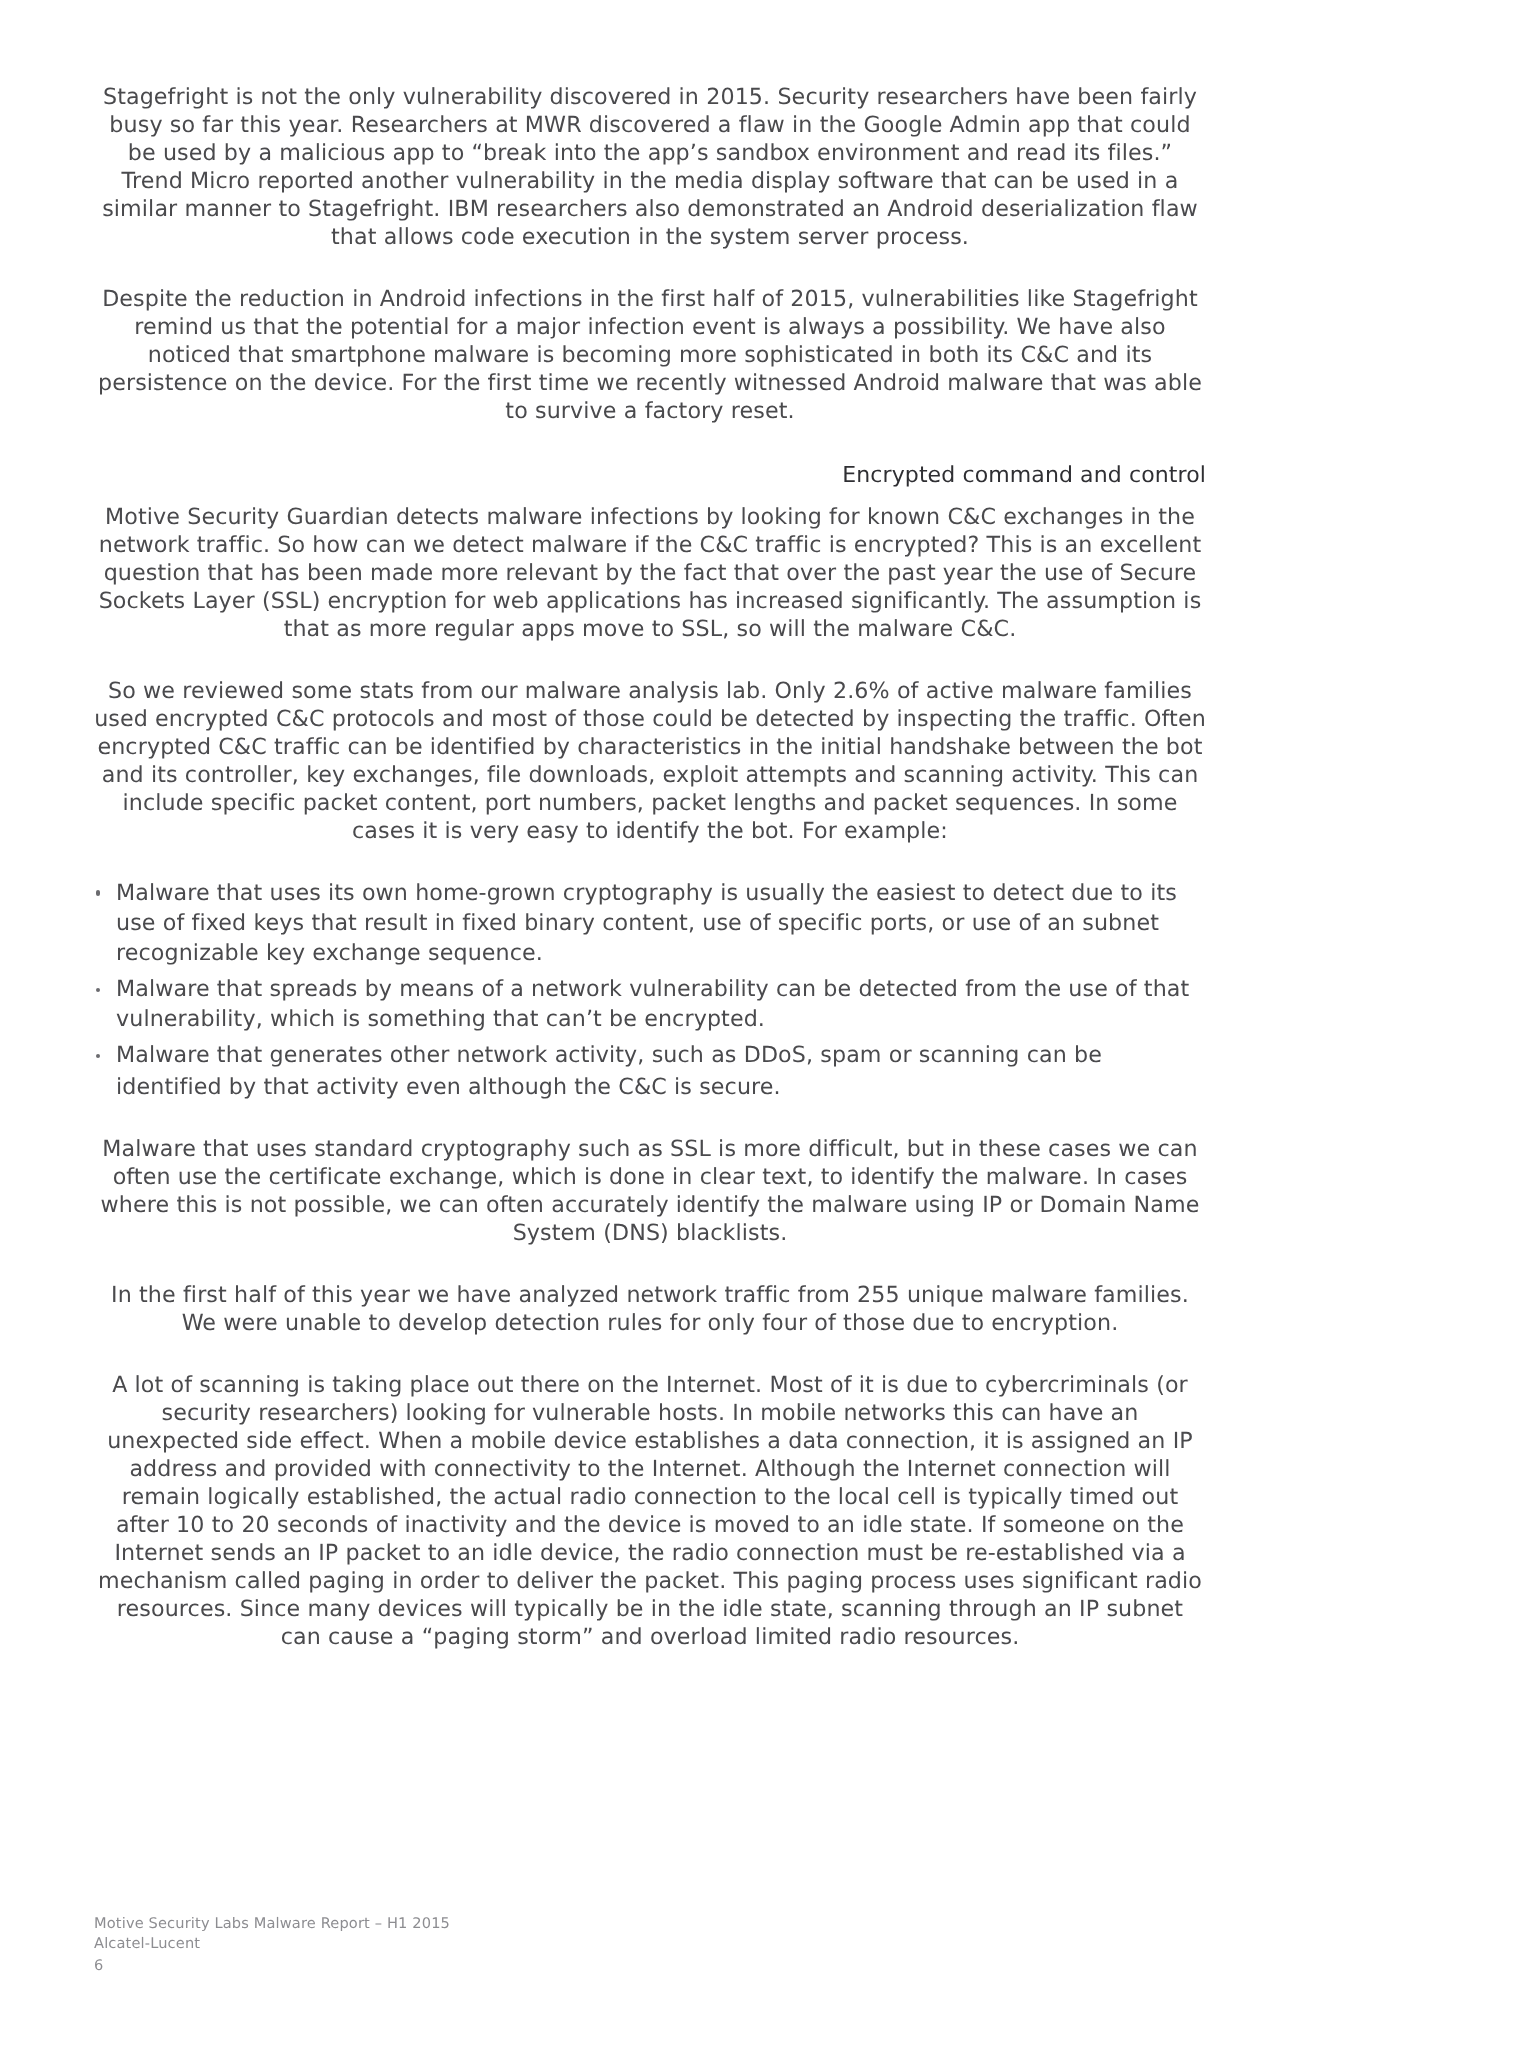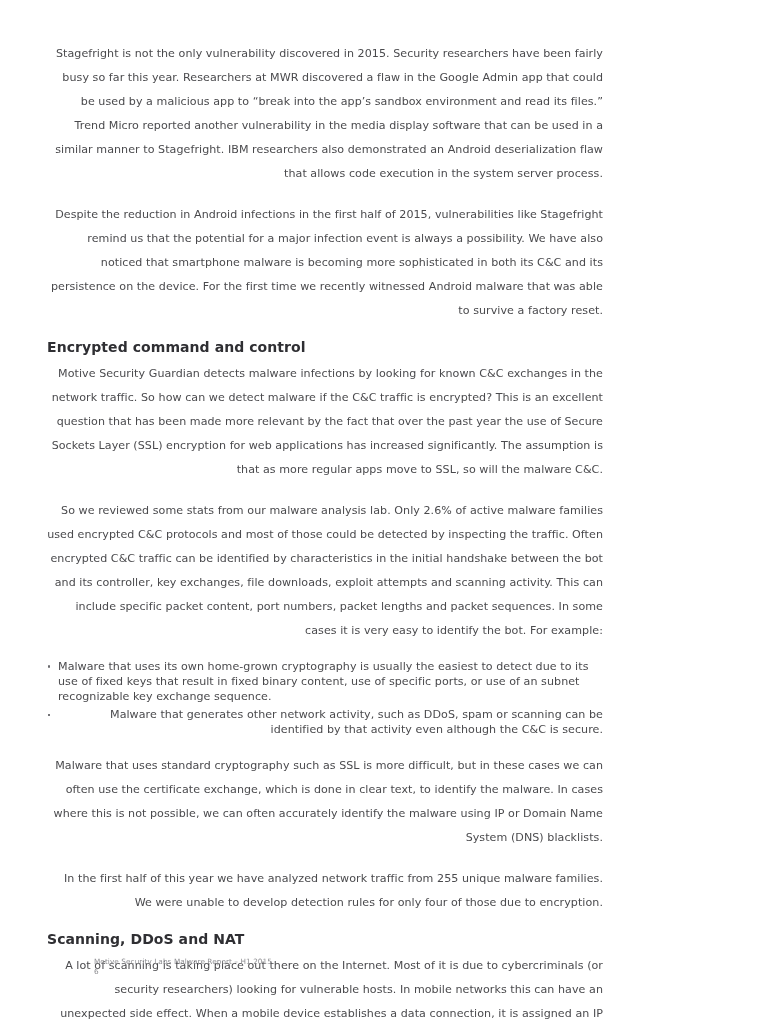--- a/index.html
+++ b/index.html
@@ -24,56 +24,56 @@
   }
   .content {
     position: absolute;
     left: 47px;
     top: 42px;
     width: 556px;
   }
   p.body-text {
     margin: 0 0 17px 0;
     font-size: 11.1px;
-    line-height: 24px;
+    line-height: 14px;
     color: #4a4a4d;
-    text-align: right;
+    text-align: center;
     letter-spacing: 0.005em;
   }
   p.body-text.tight {
     margin-bottom: 16px;
   }
   h2.section-heading {
     margin: 0 0 7px 0;
-    font-size: 14px;
+    font-size: 11px;
     line-height: 15px;
-    font-weight: bold;
+    font-weight: normal;
     color: #2f2f33;
     letter-spacing: 0.005em;
+    text-align: right;
   }
   .heading-block {
     margin-top: 7px;
   }
   ul.bullet-list {
     margin: 0 0 17px 0;
     padding: 0;
     list-style: none;
   }
   ul.bullet-list li {
     position: relative;
     padding-left: 11px;
     margin-bottom: 3px;
     font-size: 11.1px;
     line-height: 15.1px;
     color: #4a4a4d;
     letter-spacing: 0.005em;
   }
   ul.bullet-list li:last-child {
     margin-bottom: 4px;
-    text-align: right;
   }
   ul.bullet-list li .bullet-dot {
     position: absolute;
     left: 1px;
     top: 6.4px;
     width: 2.4px;
     height: 2.4px;
     border-radius: 50%;
     background: #6b6b6f;
   }
@@ -81,21 +81,20 @@
     position: absolute;
     left: 47px;
     top: 957px;
     width: 400px;
   }
   .footer div {
     font-size: 7.3px;
     line-height: 10.4px;
     color: #8d8d91;
     letter-spacing: 0.01em;
-    margin-left: 47px;
   }
 </style>
 </head>
 <body>
 
 <div class="page">
 
   <div class="content">
 
     <p class="body-text">Stagefright is not the only vulnerability discovered in 2015. Security researchers have been fairly busy so far this year. Researchers at MWR discovered a flaw in the Google Admin app that could be used by a malicious app to “break into the app’s sandbox environment and read its files.” Trend Micro reported another vulnerability in the media display software that can be used in a similar manner to Stagefright. IBM researchers also demonstrated an Android deserialization flaw that allows code execution in the system server process.</p>
@@ -108,35 +107,36 @@
 
     <p class="body-text tight">So we reviewed some stats from our malware analysis lab. Only 2.6% of active malware families used encrypted C&amp;C protocols and most of those could be detected by inspecting the traffic. Often encrypted C&amp;C traffic can be identified by characteristics in the initial handshake between the bot and its controller, key exchanges, file downloads, exploit attempts and scanning activity. This can include specific packet content, port numbers, packet lengths and packet sequences. In some cases it is very easy to identify the bot. For example:</p>
 
     <ul class="bullet-list">
       <li>
         <span class="bullet-dot"></span>
         <span>Malware that uses its own home-grown cryptography is usually the easiest to detect due to its use of fixed keys that result in fixed binary content, use of specific ports, or use of an subnet recognizable key exchange sequence.</span>
       </li>
       <li>
         <span class="bullet-dot"></span>
+        <span>Malware that spreads by means of a network vulnerability can be detected from the use of that vulnerability, which is something that can’t be encrypted.</span>
       </li>
       <li>
         <span class="bullet-dot"></span>
         <span>Malware that generates other network activity, such as DDoS, spam or scanning can be identified by that activity even although the C&amp;C is secure.</span>
       </li>
     </ul>
 
     <p class="body-text">Malware that uses standard cryptography such as SSL is more difficult, but in these cases we can often use the certificate exchange, which is done in clear text, to identify the malware. In cases where this is not possible, we can often accurately identify the malware using IP or Domain Name System (DNS) blacklists.</p>
 
     <p class="body-text">In the first half of this year we have analyzed network traffic from 255 unique malware families. We were unable to develop detection rules for only four of those due to encryption.</p>
 
-    <h2 class="section-heading heading-block">Scanning, DDoS and NAT</h2>
 
     <p class="body-text">A lot of scanning is taking place out there on the Internet. Most of it is due to cybercriminals (or security researchers) looking for vulnerable hosts. In mobile networks this can have an unexpected side effect. When a mobile device establishes a data connection, it is assigned an IP address and provided with connectivity to the Internet. Although the Internet connection will remain logically established, the actual radio connection to the local cell is typically timed out after 10 to 20 seconds of inactivity and the device is moved to an idle state. If someone on the Internet sends an IP packet to an idle device, the radio connection must be re-established via a mechanism called paging in order to deliver the packet. This paging process uses significant radio resources. Since many devices will typically be in the idle state, scanning through an IP subnet can cause a “paging storm” and overload limited radio resources.</p>
 
   </div>
 
   <div class="footer">
     <div>Motive Security Labs Malware Report – H1 2015</div>
+    <div>Alcatel-Lucent</div>
     <div>6</div>
   </div>
 
 </div>
 
 </body></html>

